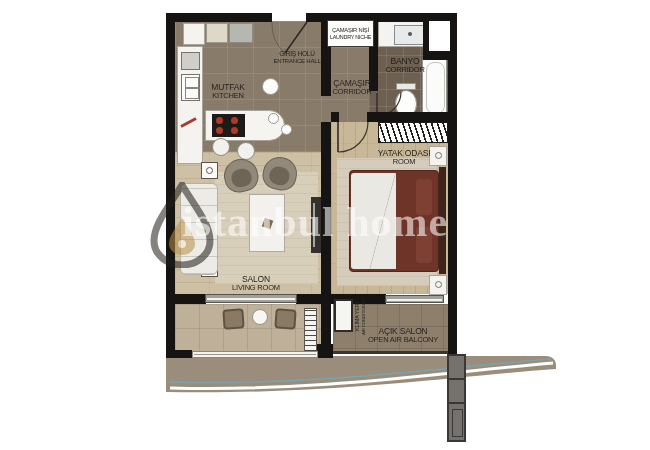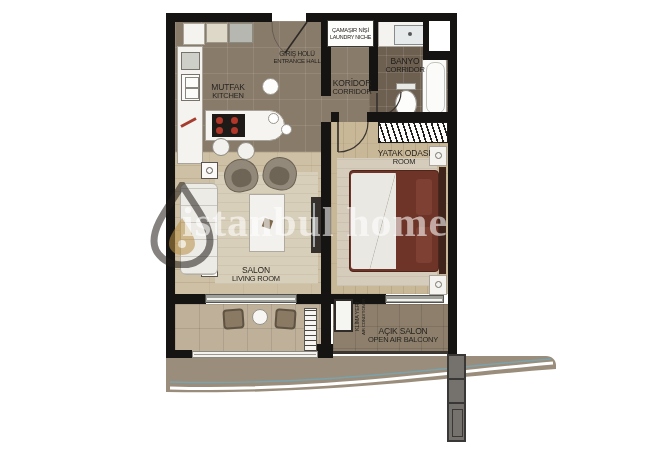--- a/index.html
+++ b/index.html
@@ -205,32 +205,32 @@
 
   <div class="abs lbl lbl-md" style="left:192px;top:82px;width:72px">
     <span class="tr">MUTFAK</span>
     <span class="en">KITCHEN</span>
   </div>
   <div class="abs lbl lbl-sm" style="left:257px;top:50px;width:80px">
     <span class="tr">GİRİŞ HOLÜ</span>
     <span class="en">ENTRANCE HALL</span>
   </div>
   <div class="abs lbl lbl-md" style="left:316px;top:78px;width:72px">
-    <span class="tr">KORİDOR</span>
+    <span class="tr">ÇAMAŞIR</span>
     <span class="en">CORRIDOR</span>
   </div>
   <div class="abs lbl lbl-md" style="left:372px;top:56px;width:66px;color:#1e1c19">
     <span class="tr">BANYO</span>
     <span class="en">CORRIDOR</span>
   </div>
   <div class="abs lbl lbl-md" style="left:360px;top:148px;width:88px">
     <span class="tr">YATAK ODASI</span>
     <span class="en">ROOM</span>
   </div>
-  <div class="abs lbl lbl-md" style="left:214px;top:265px;width:84px">
+  <div class="abs lbl lbl-md" style="left:214px;top:274px;width:84px">
     <span class="tr">SALON</span>
     <span class="en">LIVING ROOM</span>
   </div>
   <div class="abs lbl lbl-md" style="left:356px;top:326px;width:94px">
     <span class="tr">AÇIK SALON</span>
     <span class="en">OPEN AIR BALCONY</span>
   </div>
   <div class="abs lbl lbl-vert" style="left:354px;top:297px;height:40px">
     <span class="tr">KLİMA YERİ</span>
     <span class="en">AIR CONDITIONER</span>

